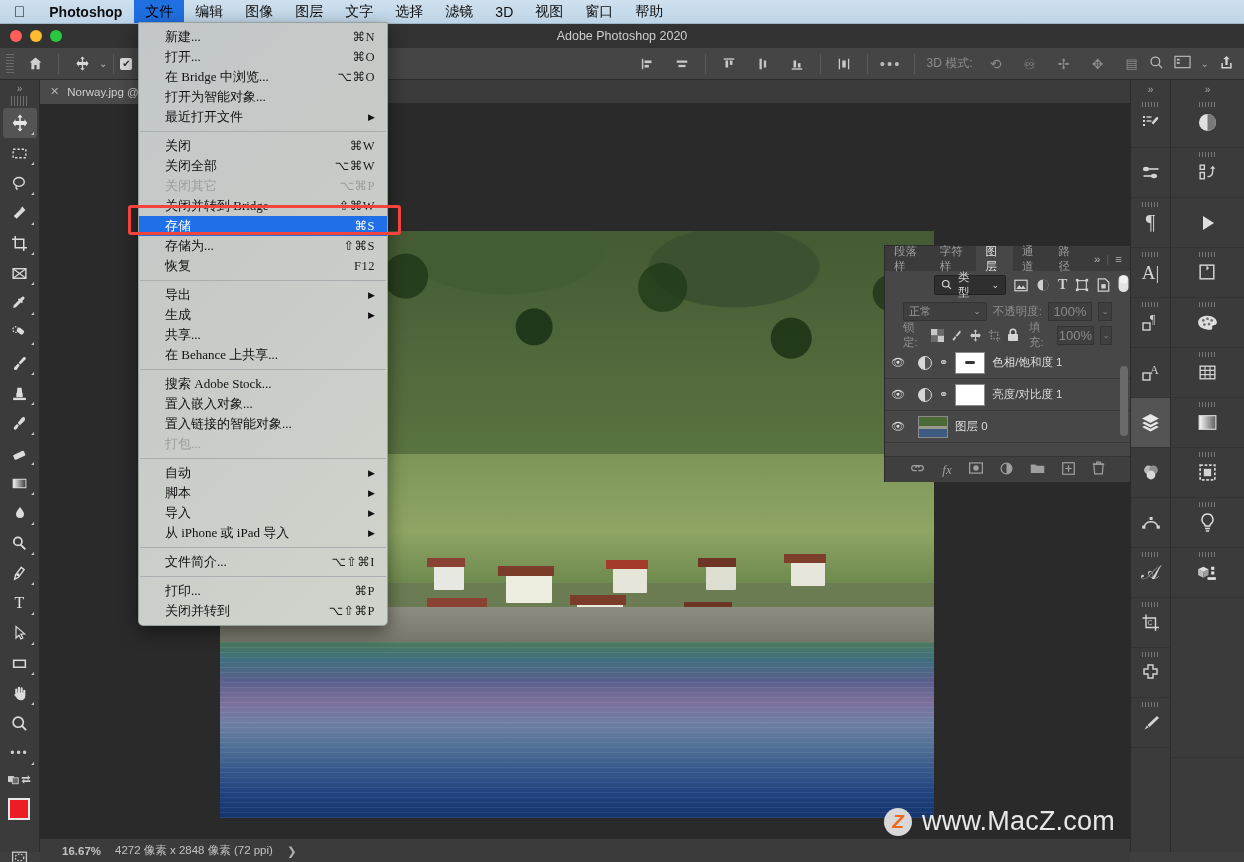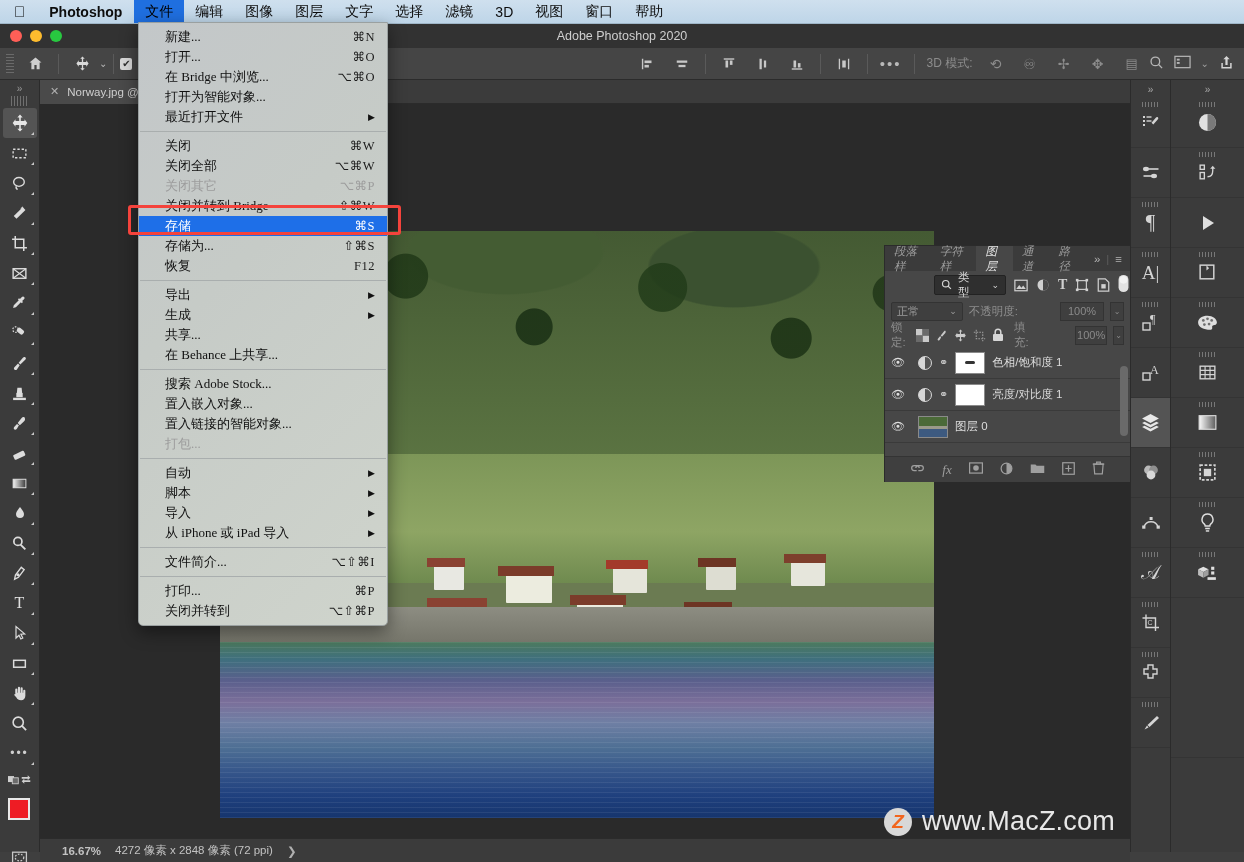--- a/index.html
+++ b/index.html
@@ -126,33 +126,33 @@
   }
   #photo .water::after {
     content:''; position:absolute; inset:0;
     background: repeating-linear-gradient(180deg, rgba(255,255,255,.07) 0 1px, transparent 1px 5px);
   }
   #layers-panel {
     position:absolute; left:884px; top:245px; width:246px; height:237px;
     background:#474747; border-top:1px solid #2b2b2b; border-left:1px solid #2b2b2b;
   }
   .panel-tabs { display:flex; height:25px; background:#3b3b3b; align-items:stretch; font-size:11.5px; }
-  .ptab { display:flex; align-items:center; padding:0 9px; color:#9d9d9d;font-style:italic; }
+  .ptab { display:flex; align-items:center; padding:0 9px; color:#9d9d9d; }
   .ptab.active { background:#474747; color:#e4e4e4; }
   .ptab-sp { margin-left:auto; display:flex; align-items:center; gap:6px; padding:0 8px; color:#b4b4b4; }
   .filter-row { display:flex; align-items:center; height:28px; padding:0 6px; gap:8px; }
   .filter-sel { display:flex; align-items:center; gap:6px; background:#2f2f2f;
     border:1px solid #222; border-radius:2px; height:20px; padding:0 6px; color:#d5d5d5; font-size:11.5px;margin-left:43px; }
   .fic { color:#d0d0d0; display:flex; align-items:center; }
-  .blend-row, .lock-row { display:flex; align-items:center; height:24px; padding:0 6px; gap:6px;
+  .blend-row, .lock-row { display:flex; align-items:center; height:24px; padding:0 18px; gap:6px;
     color:#8e8e8e; font-size:11.5px; }
   .blend-sel { flex:1; height:19px; background:#3f3f3f; border:1px solid #333; border-radius:2px;
     display:flex; align-items:center; justify-content:space-between; padding:0 5px; color:#9c9c9c; font-size:11px; }
   .opa-box { width:44px; height:19px; background:#3f3f3f; border:1px solid #333;
-    display:flex; align-items:center; justify-content:center; color:#8a8a8a; font-size:11px;margin-left:36px; }
+    display:flex; align-items:center; justify-content:center; color:#8a8a8a; font-size:13px; }
   .opa-arrow { width:14px; height:19px; background:#3f3f3f; border:1px solid #333;
     display:flex; align-items:center; justify-content:center; color:#8a8a8a; font-size:8px; }
   .layer-row { display:flex; align-items:center; height:32px; border-bottom:1px solid #3a3a3a;
     color:#dcdcdc; font-size:11.5px; gap:7px; padding-right:6px; }
   .eye { width:26px; text-align:center; color:#ddd; font-size:11px; }
   .adj-ic { width:14px; height:14px; border-radius:50%; border:1px solid #d8d8d8;
     background: linear-gradient(90deg,#d8d8d8 50%, #555 50%); }
   .link-ic { color:#cfcfcf; font-size:11px; }
   .mask-thumb { width:30px; height:22px; background:#fff; border:1px solid #8a8a8a;
     display:flex; align-items:center; justify-content:center; }

